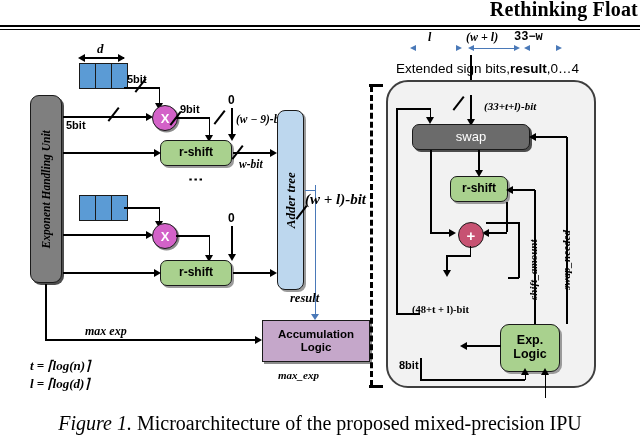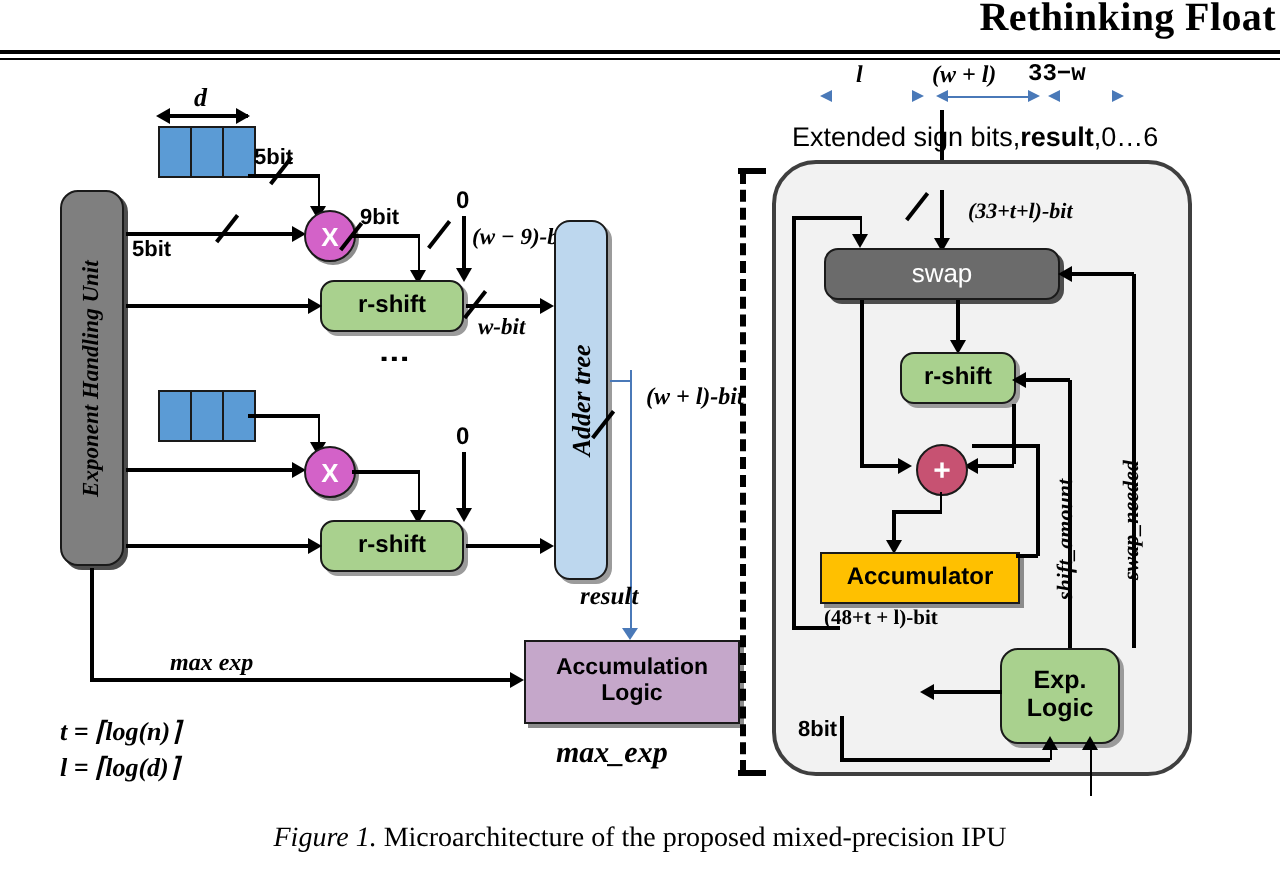--- a/index.html
+++ b/index.html
@@ -76,21 +76,21 @@
   
   .dashpanel{position:absolute;border:2.5px dashed #000;box-sizing:border-box;}
   .roundpanel{position:absolute;box-sizing:border-box;border:2px solid #3f3f3f;
               border-radius:22px;background:#f2f2f2;}
 
   .vlabel{position:absolute;white-space:nowrap;transform:rotate(-90deg);
           transform-origin:left top;}
 
   
   .caption{position:absolute;left:0;top:412px;width:640px;text-align:center;
-           font-family:"Liberation Serif",serif;font-size:14px;white-space:nowrap;}
+           font-family:"Liberation Serif",serif;font-size:20px;white-space:nowrap;}
   .caption em{font-style:italic;}
 </style>
 </head>
 <body>
 
 <div class="page">
 
   <div class="runhead">Rethinking Float</div>
   <div class="rule r1"></div>
   <div class="rule r2"></div>
@@ -100,21 +100,21 @@
   <div class="lbl bb" style="left:514px;top:31px;font-size:12px;font-family:Liberation Mono, monospace;">33−w</div>
 
   <div class="ahb l" style="left:410px;top:45px;"></div>
   <div class="ahb r" style="left:456px;top:45px;"></div>
   <div class="lnb h" style="left:472px;top:48px;width:44px;"></div>
   <div class="ahb l" style="left:468px;top:45px;"></div>
   <div class="ahb r" style="left:514px;top:45px;"></div>
   <div class="ahb l" style="left:524px;top:45px;"></div>
   <div class="ahb r" style="left:556px;top:45px;"></div>
 
-  <div class="lbl" style="left:396px;top:62px;font-size:13.5px;"><span>Extended sign bits,</span><b>result</b><span>,0…6</span></div>
+  <div class="lbl" style="left:396px;top:62px;font-size:13.5px;"><span>Extended sign bits,</span><b>result</b><span>,0…4</span></div>
   <div class="ln v" style="left:470px;top:55px;height:40px;"></div>
 
   <div class="ln h" style="left:80px;top:57px;width:44px;"></div>
   <div class="ah l" style="left:78px;top:53.5px;"></div>
   <div class="ah r" style="left:118px;top:53.5px;"></div>
   <div class="lbl it" style="left:97px;top:42px;font-size:13px;">d</div>
 
   <div class="vec" style="left:79px;top:63px;">
     <i></i>
       <i></i>
@@ -199,34 +199,34 @@
 
   <div class="blk addertree" style="left:277px;top:110px;width:27px;height:180px;">
     <span>Adder tree</span>
   </div>
 
   <div class="lnb v" style="left:315px;top:185px;height:6px;"></div>
   <div class="lnb h" style="left:305px;top:190px;width:11px;"></div>
   <div class="lnb v" style="left:314.6px;top:190px;height:126px;"></div>
   <div class="ahb d" style="left:311px;top:314px;"></div>
   <div class="slash" style="left:306px;top:205px;"></div>
-  <div class="lbl it bb" style="left:323px;top:192px;font-size:12px;">(w + l)-bit</div>
+  <div class="lbl it bb" style="left:305px;top:192px;font-size:15px;">(w + l)-bit</div>
   <div class="lbl it" style="left:290px;top:292px;font-size:12.5px;">result</div>
 
   <div class="blk acclogic" style="left:262px;top:320px;width:108px;height:42px;">
     <span>Accumulation</span>
     <span>Logic</span>
   </div>
 
   <div class="ln v" style="left:45px;top:284px;height:56px;"></div>
   <div class="ln h" style="left:45px;top:339px;width:213px;"></div>
   <div class="ah r" style="left:255px;top:335.5px;"></div>
   <div class="lbl it" style="left:85px;top:325px;font-size:12px;">max exp</div>
 
-  <div class="lbl it" style="left:278px;top:370px;font-size:15px;">max_exp</div>
+  <div class="lbl it" style="left:278px;top:370px;font-size:11px;">max_exp</div>
 
   <div class="lbl it" style="left:30px;top:359px;font-size:13px;">t = ⌈log(n)⌉</div>
   <div class="lbl it" style="left:30px;top:377px;font-size:13px;">l = ⌈log(d)⌉</div>
 
   <div class="dashpanel" style="left:374px;top:74px;width:0;height:0;border:none;"></div>
   <div style="position:absolute;left:370px;top:86px;width:2.5px;height:300px;
               border-left:3px dashed #000;"></div>
   <div style="position:absolute;left:369px;top:84px;width:14px;height:3px;background:#000;"></div>
   <div style="position:absolute;left:369px;top:385px;width:14px;height:3px;background:#000;"></div>
 
@@ -264,23 +264,20 @@
 
   <div class="plus" style="left:458px;top:222px;width:24px;height:24px;">
       <span>+</span>
     </div>
 
   <div class="ln v" style="left:469.5px;top:246px;height:10px;"></div>
   <div class="ln h" style="left:447px;top:255px;width:24px;"></div>
   <div class="ln v" style="left:446px;top:255px;height:17px;"></div>
   <div class="ah d" style="left:442.5px;top:270px;"></div>
 
-  <div class="blk accum" style="left:410px;top:276px;width:100px;height:26px;">
-      <span>Accumulator</span>
-    </div>
   <div class="lbl bb" style="left:412px;top:305px;font-size:10.5px;font-family:'Liberation Serif',serif;">(48+t + l)-bit</div>
 
   <div class="lbl bb" style="left:399px;top:360px;font-size:11px;">8bit</div>
 
   <div class="blk explogic" style="left:500px;top:324px;width:60px;height:48px;">
     <span>Exp.</span>
     <span>Logic</span>
   </div>
 
   <div class="ln h" style="left:466px;top:345px;width:35px;"></div>

